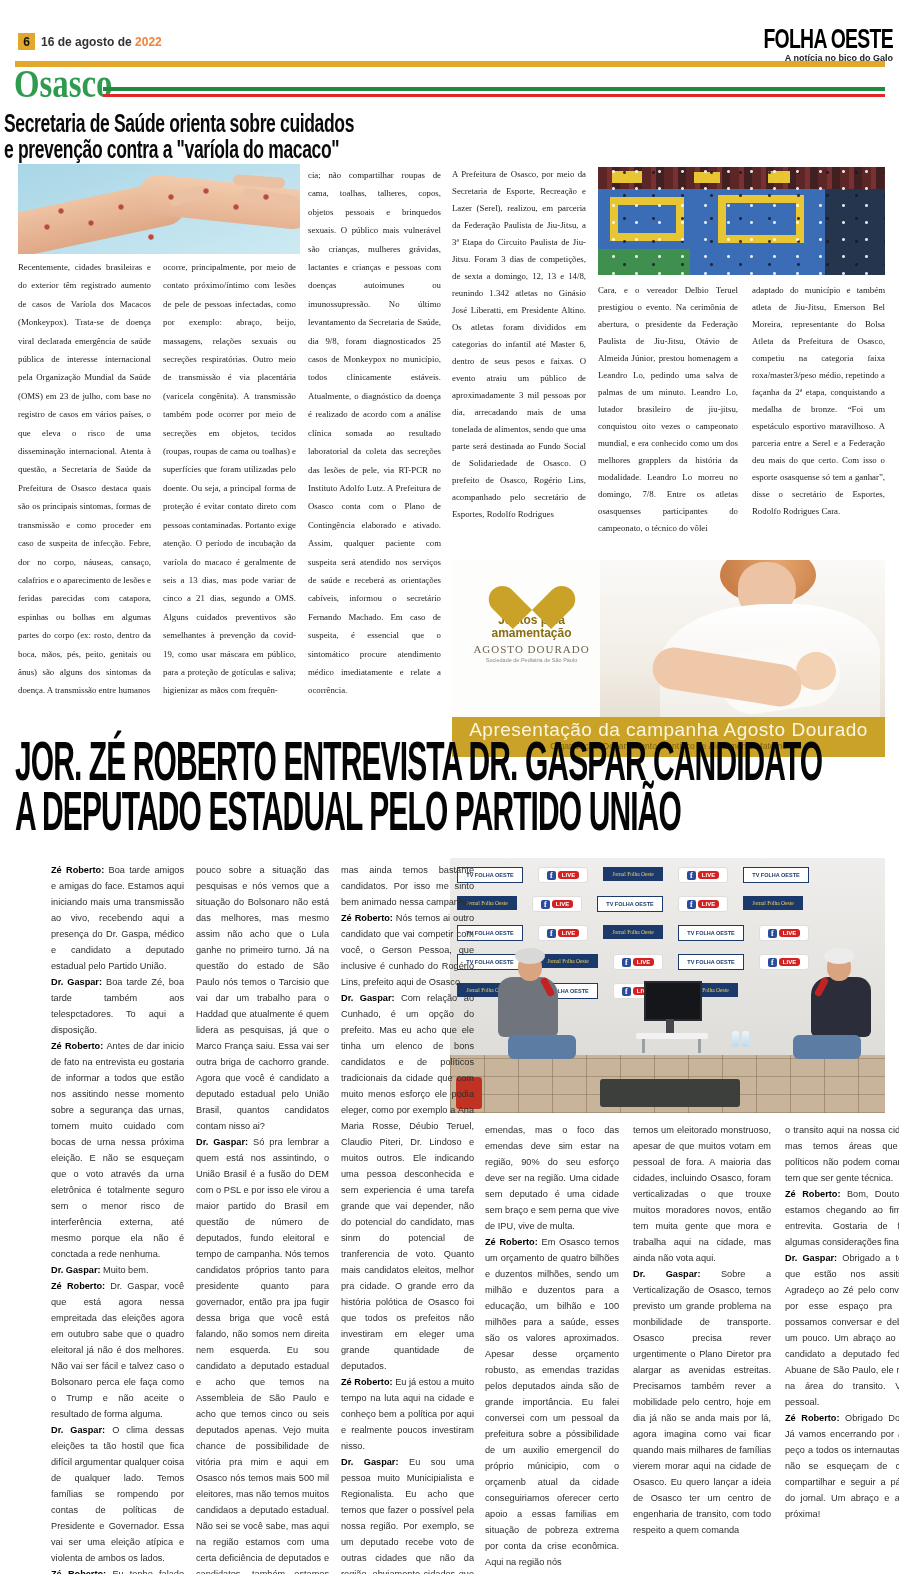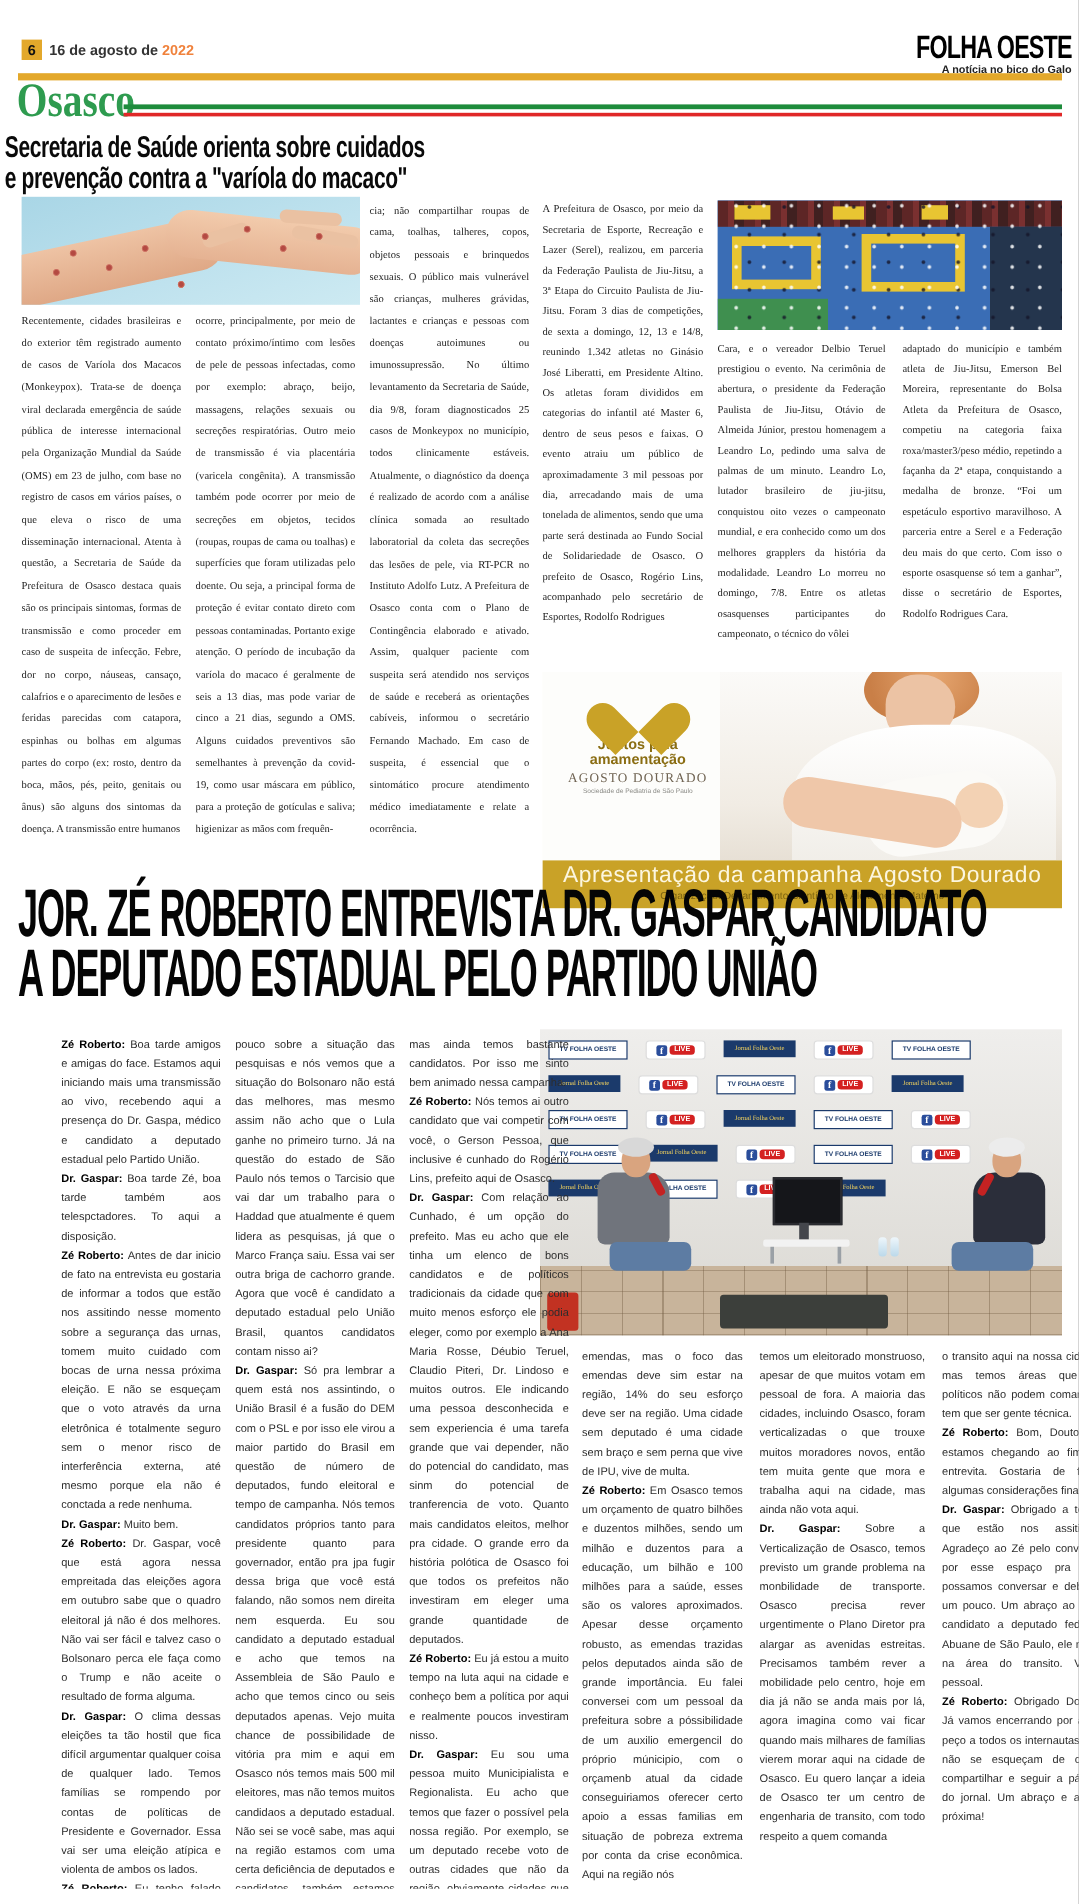--- a/index.html
+++ b/index.html
@@ -313,21 +313,21 @@
       <p><b>Dr. Gaspar: </b>Só pra lembrar a quem está nos assintindo, o União Brasil é a fusão do DEM com o PSL e por isso ele virou a maior partido do Brasil em questão de número de deputados, fundo eleitoral e tempo de campanha. Nós temos candidatos próprios tanto para presidente quanto para governador, então pra jpa fugir dessa briga que você está falando, não somos nem direita nem esquerda. Eu sou candidato a deputado estadual e acho que temos na Assembleia de São Paulo e acho que temos cinco ou seis deputados apenas. Vejo muita chance de possibilidade de vitória pra mim e aqui em Osasco nós temos mais 500 mil eleitores, mas não temos muitos candidaos a deputado estadual. Não sei se você sabe, mas aqui na região estamos com uma certa deficiência de deputados e candidatos, também estamos em deficiência de deputados federais aqui na cidade,</p>
     </div>
   <div class="col sans-col" style="left:308px;top:862px;width:133px;height:712px;">
       <p>mas ainda temos bastante candidatos. Por isso me sinto bem animado nessa campanha.</p>
       <p><b>Zé Roberto: </b>Nós temos ai outro candidato que vai competir com você, o Gerson Pessoa, que inclusive é cunhado do Rogério Lins, prefeito aqui de Osasco.</p>
       <p><b>Dr. Gaspar: </b>Com relação ao Cunhado, é um opção do prefeito. Mas eu acho que ele tinha um elenco de bons candidatos e de políticos tradicionais da cidade que com muito menos esforço ele podia eleger, como por exemplo a Ana Maria Rosse, Déubio Teruel, Claudio Piteri, Dr. Lindoso e muitos outros. Ele indicando uma pessoa desconhecida e sem experiencia é uma tarefa grande que vai depender, não do potencial do candidato, mas sinm do potencial de tranferencia de voto. Quanto mais candidatos eleitos, melhor pra cidade. O grande erro da história polótica de Osasco foi que todos os prefeitos não investiram em eleger uma grande quantidade de deputados.</p>
       <p><b>Zé Roberto: </b>Eu já estou a muito tempo na luta aqui na cidade e conheço bem a política por aqui e realmente poucos investiram nisso.</p>
       <p><b>Dr. Gaspar: </b>Eu sou uma pessoa muito Municipialista e Regionalista. Eu acho que temos que fazer o possível pela nossa região. Por exemplo, se um deputado recebe voto de outras cidades que não da região, obviamente cidades que acreditarem na gente nós levaremos</p>
     </div>
   <div class="col sans-col" style="left:452px;top:1122px;width:134px;height:460px;">
-      <p>emendas, mas o foco das emendas deve sim estar na região, 14% do seu esforço deve ser na região. Uma cidade sem deputado é uma cidade sem braço e sem perna que vive de IPU, vive de multa.</p>
+      <p>emendas, mas o foco das emendas deve sim estar na região, 90% do seu esforço deve ser na região. Uma cidade sem deputado é uma cidade sem braço e sem perna que vive de IPU, vive de multa.</p>
       <p><b>Zé Roberto: </b>Em Osasco temos um orçamento de quatro bilhões e duzentos milhões, sendo um milhão e duzentos para a educação, um bilhão e 100 milhões para a saúde, esses são os valores aproximados. Apesar desse orçamento robusto, as emendas trazidas pelos deputados ainda são de grande importância. Eu falei conversei com um pessoal da prefeitura sobre a póssibilidade de um auxilio emergencil do próprio múnicipio, com o orçamenb atual da cidade conseguiriamos oferecer certo apoio a essas familias em situação de pobreza extrema por conta da crise econômica. Aqui na região nós</p>
     </div>
   <div class="col sans-col" style="left:600px;top:1122px;width:138px;height:460px;">
       <p>temos um eleitorado monstruoso, apesar de que muitos votam em pessoal de fora. A maioria das cidades, incluindo Osasco, foram verticalizadas o que trouxe muitos moradores novos, então tem muita gente que mora e trabalha aqui na cidade, mas ainda não vota aqui.</p>
       <p><b>Dr. Gaspar: </b>Sobre a Verticalização de Osasco, temos previsto um grande problema na monbilidade de transporte. Osasco precisa rever urgentimente o Plano Diretor pra alargar as avenidas estreitas. Precisamos também rever a mobilidade pelo centro, hoje em dia já não se anda mais por lá, agora imagina como vai ficar quando mais milhares de famílias vierem morar aqui na cidade de Osasco. Eu quero lançar a ideia de Osasco ter um centro de engenharia de transito, com todo respeito a quem comanda</p>
     </div>
   <div class="col sans-col" style="left:752px;top:1122px;width:133px;height:460px;">
       <p>o transito aqui na nossa cidade, mas temos áreas que os políticos não podem comandar, tem que ser gente técnica.</p>
       <p><b>Zé Roberto: </b>Bom, Doutor, já estamos chegando ao fim da entrevita. Gostaria de fazer algumas considerações finais?</p>
       <p><b>Dr. Gaspar: </b>Obrigado a todos que estão nos assitindo. Agradeço ao Zé pelo convite e por esse espaço pra que possamos conversar e debater um pouco. Um abraço ao meu candidato a deputado federal, Abuane de São Paulo, ele milita na área do transito. Valeu pessoal.</p>

